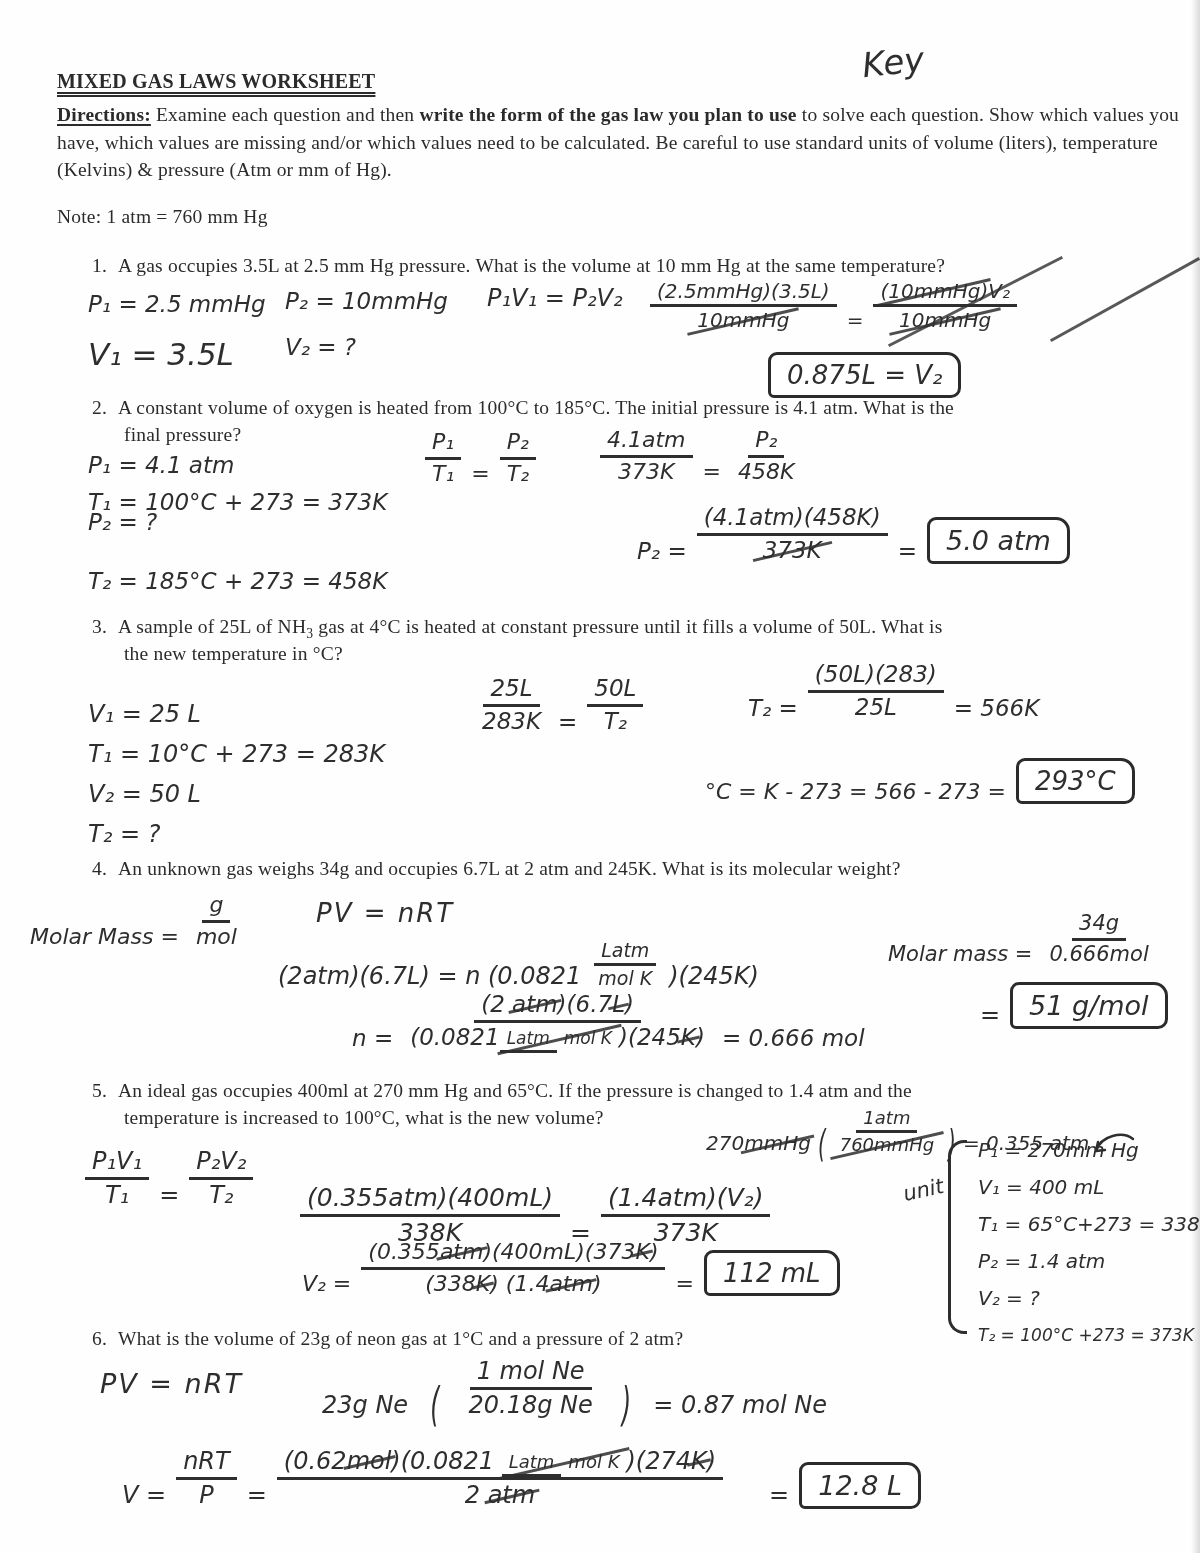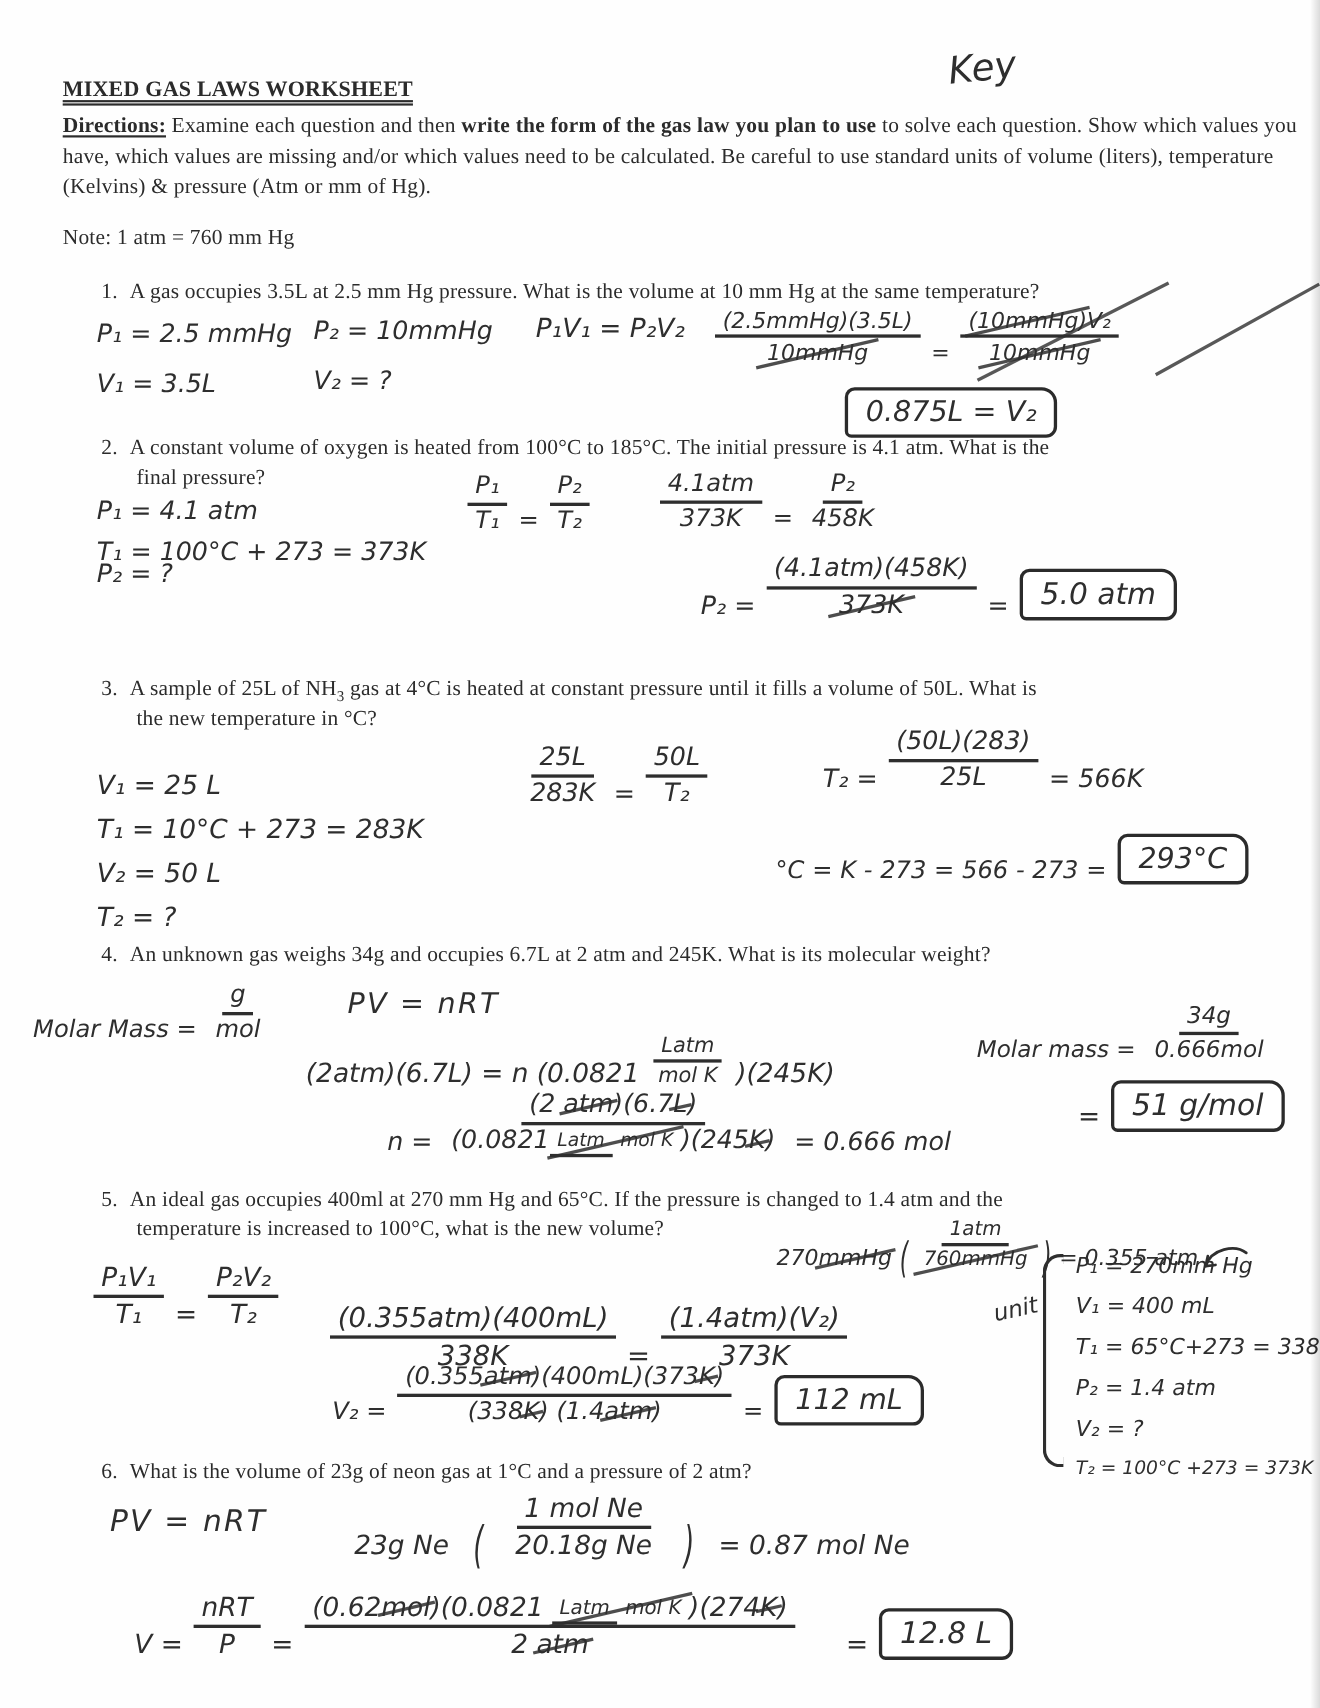--- a/index.html
+++ b/index.html
@@ -38,21 +38,21 @@
 
   <div class="abs printed" style="left:57px;top:206px;">Note:  1 atm = 760 mm Hg</div>
 
   <div class="abs qrow printed" style="left:92px;top:255px;">
     <span>1.</span>
     <span>A gas occupies 3.5L at 2.5 mm Hg pressure. What is the volume at 10 mm Hg at the same temperature?</span>
   </div>
 
   <div class="abs hw" style="left:88px;top:291px;font-size:23px;">P₁ = 2.5 mmHg</div>
   <div class="abs hw" style="left:285px;top:288px;font-size:23px;">P₂ = 10mmHg</div>
-  <div class="abs hw" style="left:88px;top:336px;font-size:23px;">V₁ = 3.5L</div>
+  <div class="abs hw" style="left:88px;top:336px;font-size:31px;">V₁ = 3.5L</div>
   <div class="abs hw" style="left:285px;top:334px;font-size:23px;">V₂ = ?</div>
   <div class="abs hw" style="left:487px;top:284px;font-size:24px;">P₁V₁ = P₂V₂</div>
 
   <div class="abs hw row" style="left:650px;top:280px;font-size:20px;">
     <span class="fr">
       <span class="nm">(2.5mmHg)(3.5L)</span>
       <span class="dn x">10mmHg</span>
     </span>
     <span>=</span>
     <span class="fr">
@@ -68,20 +68,21 @@
 
   <div class="abs qrow printed" style="left:92px;top:397px;">
     <span>2.</span>
     <span>A constant volume of oxygen is heated from 100°C to 185°C. The initial pressure is 4.1 atm. What is the</span>
   </div>
   <div class="abs printed" style="left:124px;top:424px;">final pressure?</div>
 
   <div class="abs hw" style="left:88px;top:452px;font-size:23px;">P₁ = 4.1 atm</div>
   <div class="abs hw" style="left:88px;top:489px;font-size:23px;">T₁ = 100°C + 273 = 373K</div>
   <div class="abs hw" style="left:88px;top:509px;font-size:23px;">P₂ = ?</div>
+  <div class="abs hw" style="left:88px;top:568px;font-size:23px;">T₂ = 185°C + 273 = 458K</div>
 
   <div class="abs hw row" style="left:425px;top:430px;font-size:22px;">
     <span class="fr">
       <span class="nm">P₁</span>
       <span class="dn">T₁</span>
     </span>
     <span>=</span>
     <span class="fr">
       <span class="nm">P₂</span>
       <span class="dn">T₂</span>

